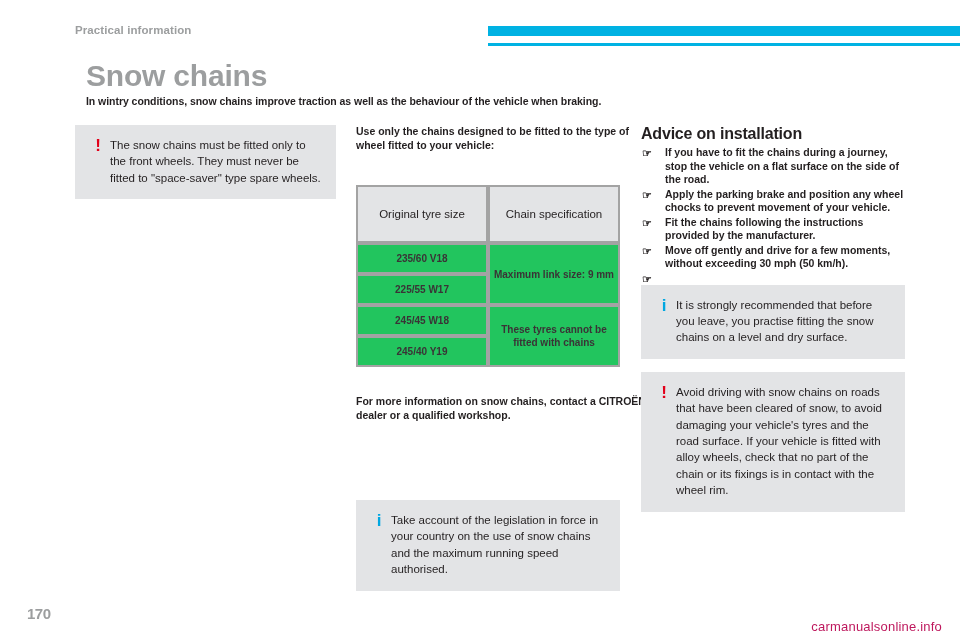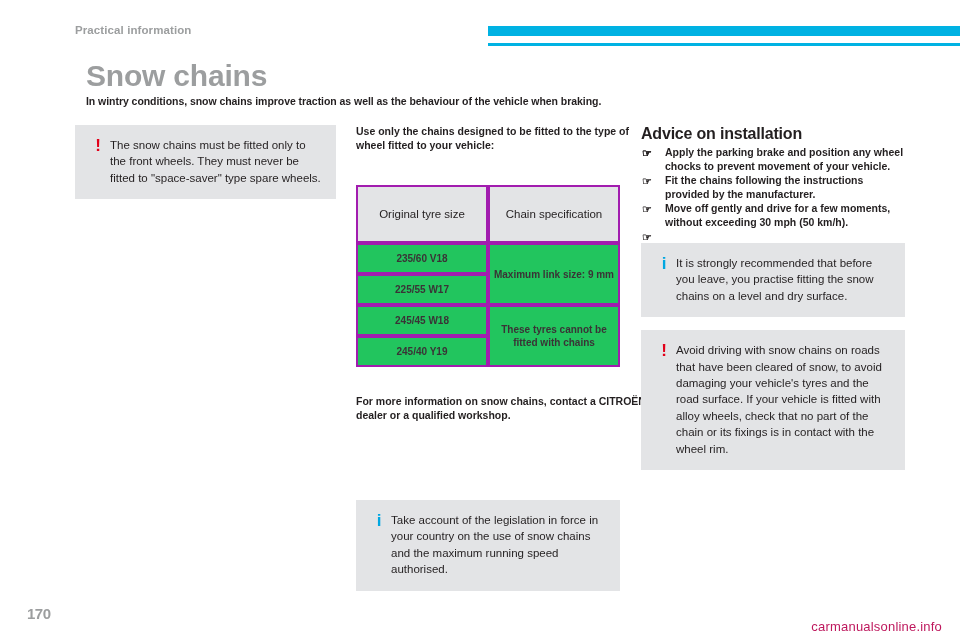--- a/index.html
+++ b/index.html
@@ -116,21 +116,21 @@
   }
   table.tyre-table {
     margin-top: 33px;
     width: 264px;
     border-collapse: separate;
     border-spacing: 0;
     table-layout: fixed;
   }
   table.tyre-table th,
   table.tyre-table td {
-    border: 2px solid #a21caf;
+    border: 2px solid #a3a3a3;
     text-align: center;
     vertical-align: middle;
   }
   table.tyre-table th {
     background: #e3e4e6;
     color: #231f20;
     font-size: 11.5px;
     font-weight: normal;
     height: 52px;
   }
@@ -264,20 +264,21 @@
     <span class="ctext">Take account of the legislation in force in your country on the use of snow chains and the maximum running speed authorised.</span>
   </div>
 </div>
 
 <div class="col col-right">
   <h2 class="section-heading">Advice on installation</h2>
 
   <ul class="advice">
     <li>
       <span class="bullet-icon">☞</span>
+      <span>If you have to fit the chains during a journey, stop the vehicle on a flat surface on the side of the road.</span>
     </li>
     <li>
       <span class="bullet-icon">☞</span>
       <span>Apply the parking brake and position any wheel chocks to prevent movement of your vehicle.</span>
     </li>
     <li>
       <span class="bullet-icon">☞</span>
       <span>Fit the chains following the instructions provided by the manufacturer.</span>
     </li>
     <li>

